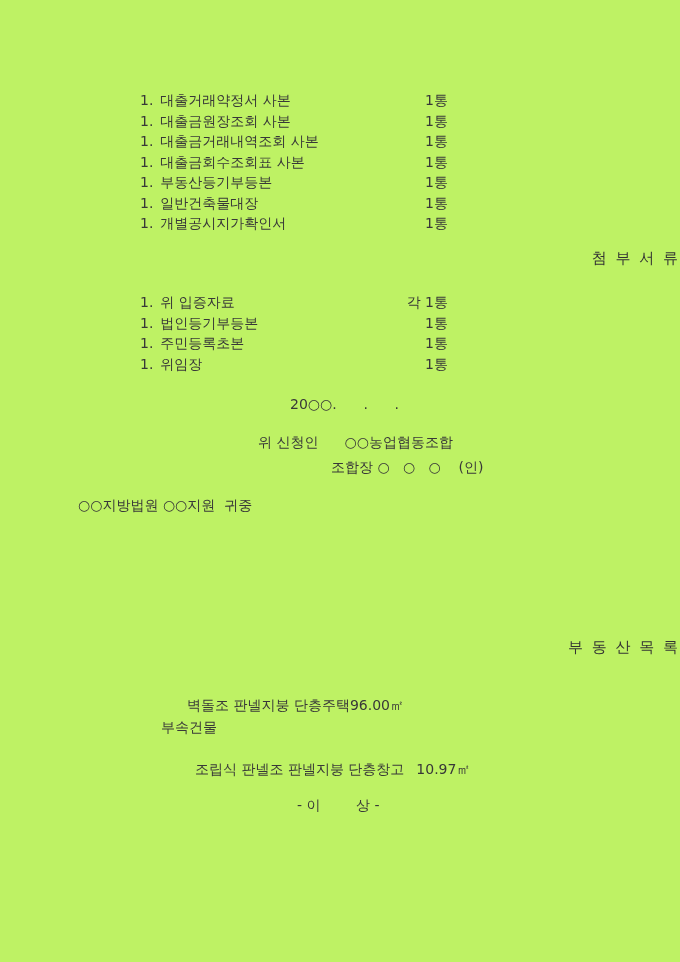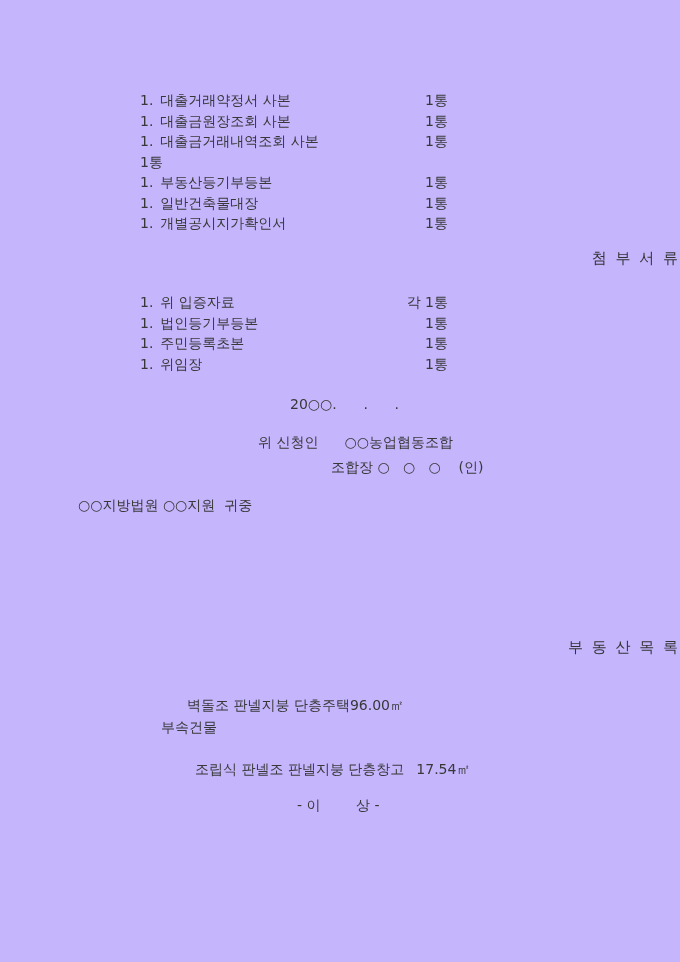--- a/index.html
+++ b/index.html
@@ -4,21 +4,21 @@
 <style>
   html, body {
     margin: 0;
     padding: 0;
     background: #ffffff;
   }
   .page {
     position: relative;
     width: 680px;
     height: 962px;
-    background: #c4b5fd;
+    background: #bef264;
     font-family: "DejaVu Sans", "Liberation Sans", sans-serif;
     color: #383838;
     font-size: 14px;
     overflow: hidden;
   }
   .abs { position: absolute; white-space: pre; }
 
   
   .doc-list {
     position: absolute;
@@ -64,20 +64,21 @@
     </div>
     <div class="doc-row">
       <span class="item-left"><span class="no">1.</span><span>대출금원장조회 사본</span></span>
       <span class="count">1통</span>
     </div>
     <div class="doc-row">
       <span class="item-left"><span class="no">1.</span><span>대출금거래내역조회 사본</span></span>
       <span class="count">1통</span>
     </div>
     <div class="doc-row">
+      <span class="item-left"><span class="no">1.</span><span>대출금회수조회표 사본</span></span>
       <span class="count">1통</span>
     </div>
     <div class="doc-row">
       <span class="item-left"><span class="no">1.</span><span>부동산등기부등본</span></span>
       <span class="count">1통</span>
     </div>
     <div class="doc-row">
       <span class="item-left"><span class="no">1.</span><span>일반건축물대장</span></span>
       <span class="count">1통</span>
     </div>
@@ -117,17 +118,17 @@
   <div class="abs" style="left:331px; top:459px">조합장 ○   ○   ○    (인)</div>
 
   <div class="heading" style="top:638px">부 동 산 목 록</div>
 
 
   <div class="abs prop-line" style="left:187px; top:697px"><span>벽돌조 판넬지붕 단층주택</span><span class="area">96.00㎡</span></div>
 
   <div class="abs" style="left:161px; top:719px">부속건물</div>
 
 
-  <div class="abs annex-line" style="left:195px; top:761px"><span>조립식 판넬조 판넬지붕 단층창고</span><span class="area">17.54㎡</span></div>
+  <div class="abs annex-line" style="left:195px; top:761px"><span>조립식 판넬조 판넬지붕 단층창고</span><span class="area">10.97㎡</span></div>
 
   <div class="abs" style="left:297px; top:797px">- 이        상 -</div>
 
 </div>
 
 </body></html>

